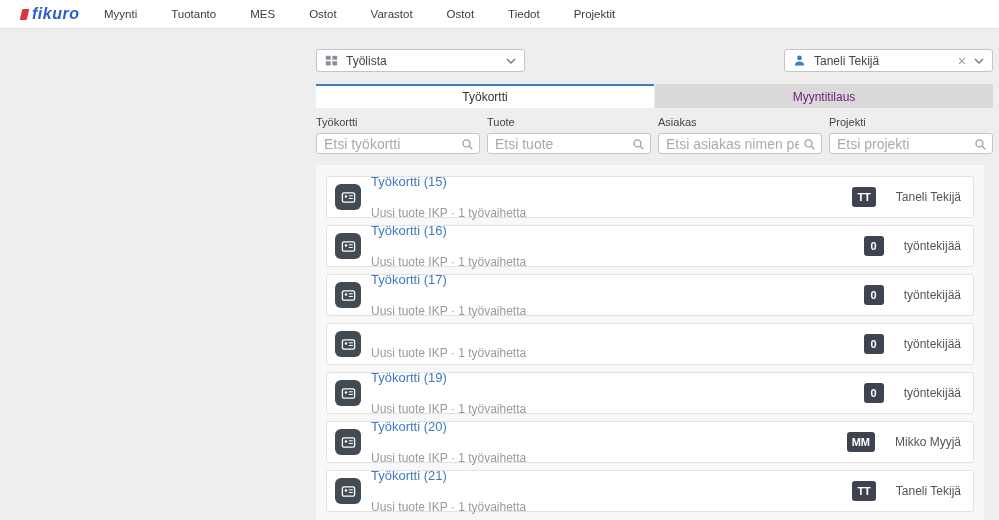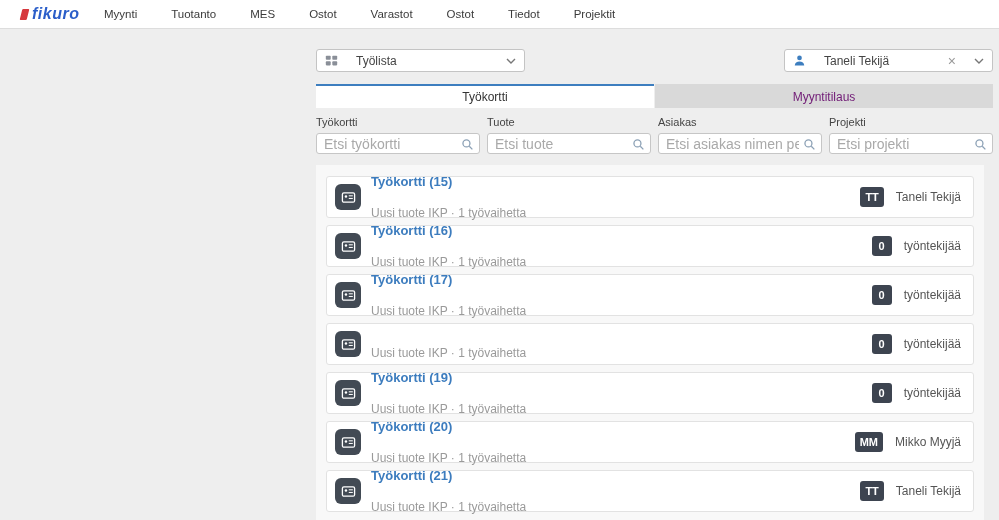--- a/index.html
+++ b/index.html
@@ -22,21 +22,21 @@
   .logo-text { font-size:16px; font-style:italic; font-weight:bold; color:#2b5ec9; letter-spacing:0.5px; }
   .nav-items { display:flex; align-items:center; gap:34px; margin-left:8px; }
   .nav-items a { font-size:11.5px; color:#3b3b3b; text-decoration:none; cursor:pointer; }
 
   
   .content { position:absolute; left:316px; top:29px; width:677px; height:491px; }
 
   
   .toolbar-row { position:absolute; top:20px; left:0; width:677px; height:23px; }
   .select {
-    display:flex; align-items:center; gap:18px;
+    display:flex; align-items:center; gap:8px;
     height:23px; padding:0 8px;
     background:#fff; border:1px solid #c4c4c4; border-radius:3px;
     font-size:12px; color:#444; cursor:pointer;
   }
   .list-select { position:absolute; left:0; width:209px; }
   .user-select { position:absolute; right:0; width:209px; }
   .sel-label { flex:1; white-space:nowrap; overflow:hidden; }
   .chev { display:flex; align-items:center; }
   .clear-x { color:#999; font-size:14px; line-height:1; cursor:pointer; }
 
@@ -71,23 +71,23 @@
   .card {
     height:42px; background:#ffffff; border:1px solid #e2e2e2; border-radius:3px;
     margin-bottom:7px; display:flex; align-items:center; padding:0 12px 0 8px;
     cursor:pointer;
   }
   .card-icon {
     width:26px; height:26px; border-radius:6px; background:#424a54;
     display:flex; align-items:center; justify-content:center; flex:0 0 auto;
   }
   .card-text { margin-left:10px; flex:1; min-width:0; }
-  .card-title { font-size:13px; color:#3c7cbe; line-height:15px; cursor:pointer;font-weight:bold; }
+  .card-title { font-size:13px; color:#3c7cbe; line-height:15px; cursor:pointer; }
   .card-sub { font-size:12px; color:#9a9a9a; line-height:13px; margin-top:18px; }
-  .card-right { display:flex; align-items:center; gap:12px; }
+  .card-right { display:flex; align-items:center; gap:20px; }
   .badge {
     min-width:20px; height:20px; padding:0 5px;
     background:#3d4450; color:#fff; border-radius:3px;
     font-size:11px; font-weight:bold;
     display:flex; align-items:center; justify-content:center;
   }
   .assignee { font-size:12px; color:#555; white-space:nowrap; }
 </style>
 </head>
 <body>

